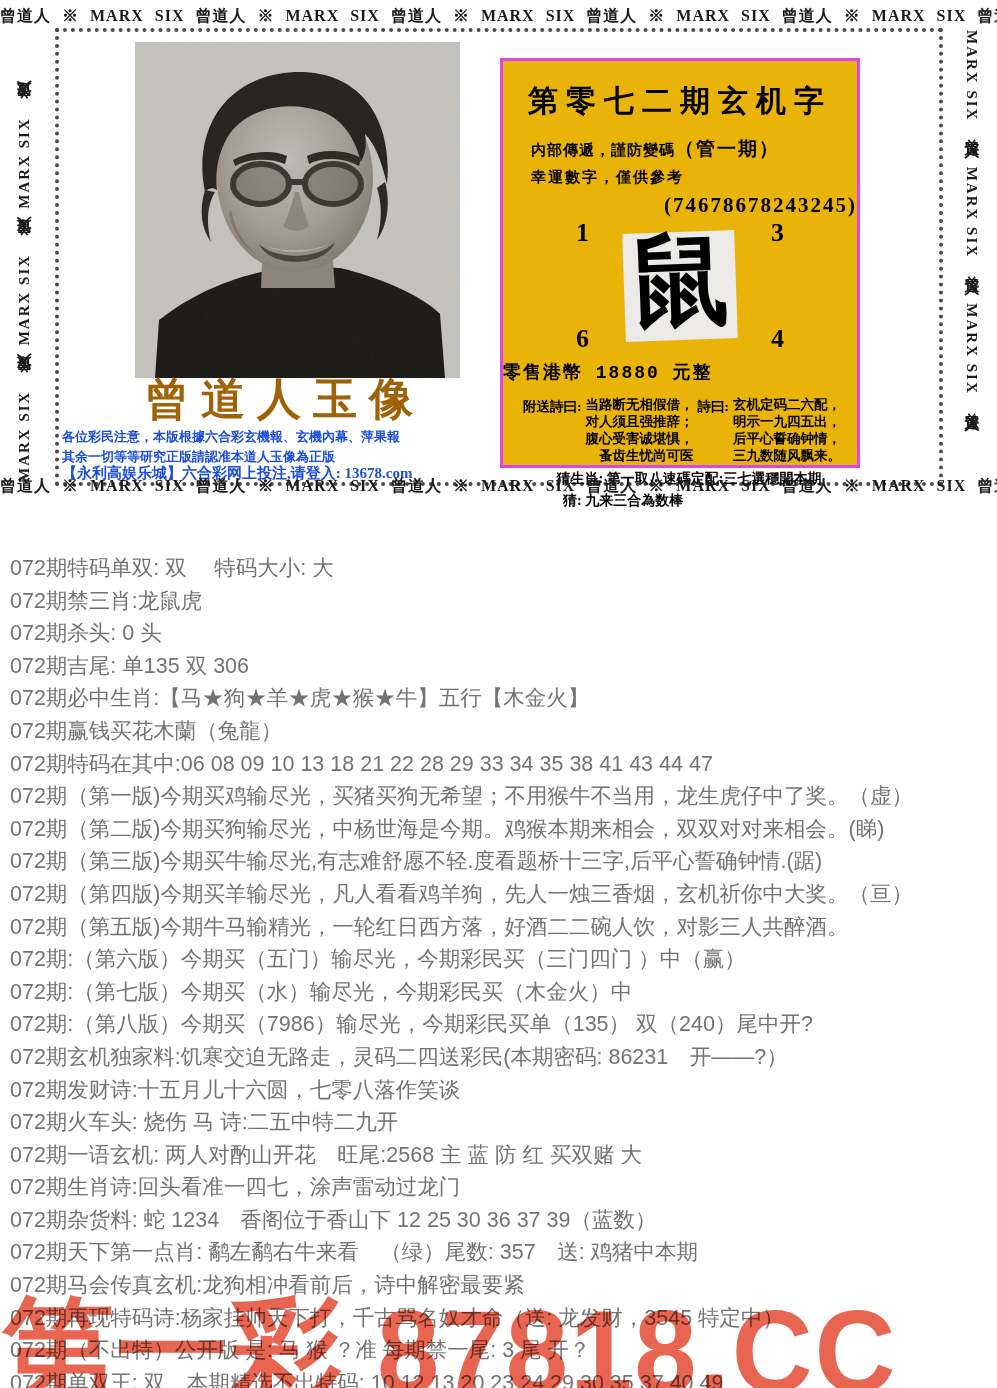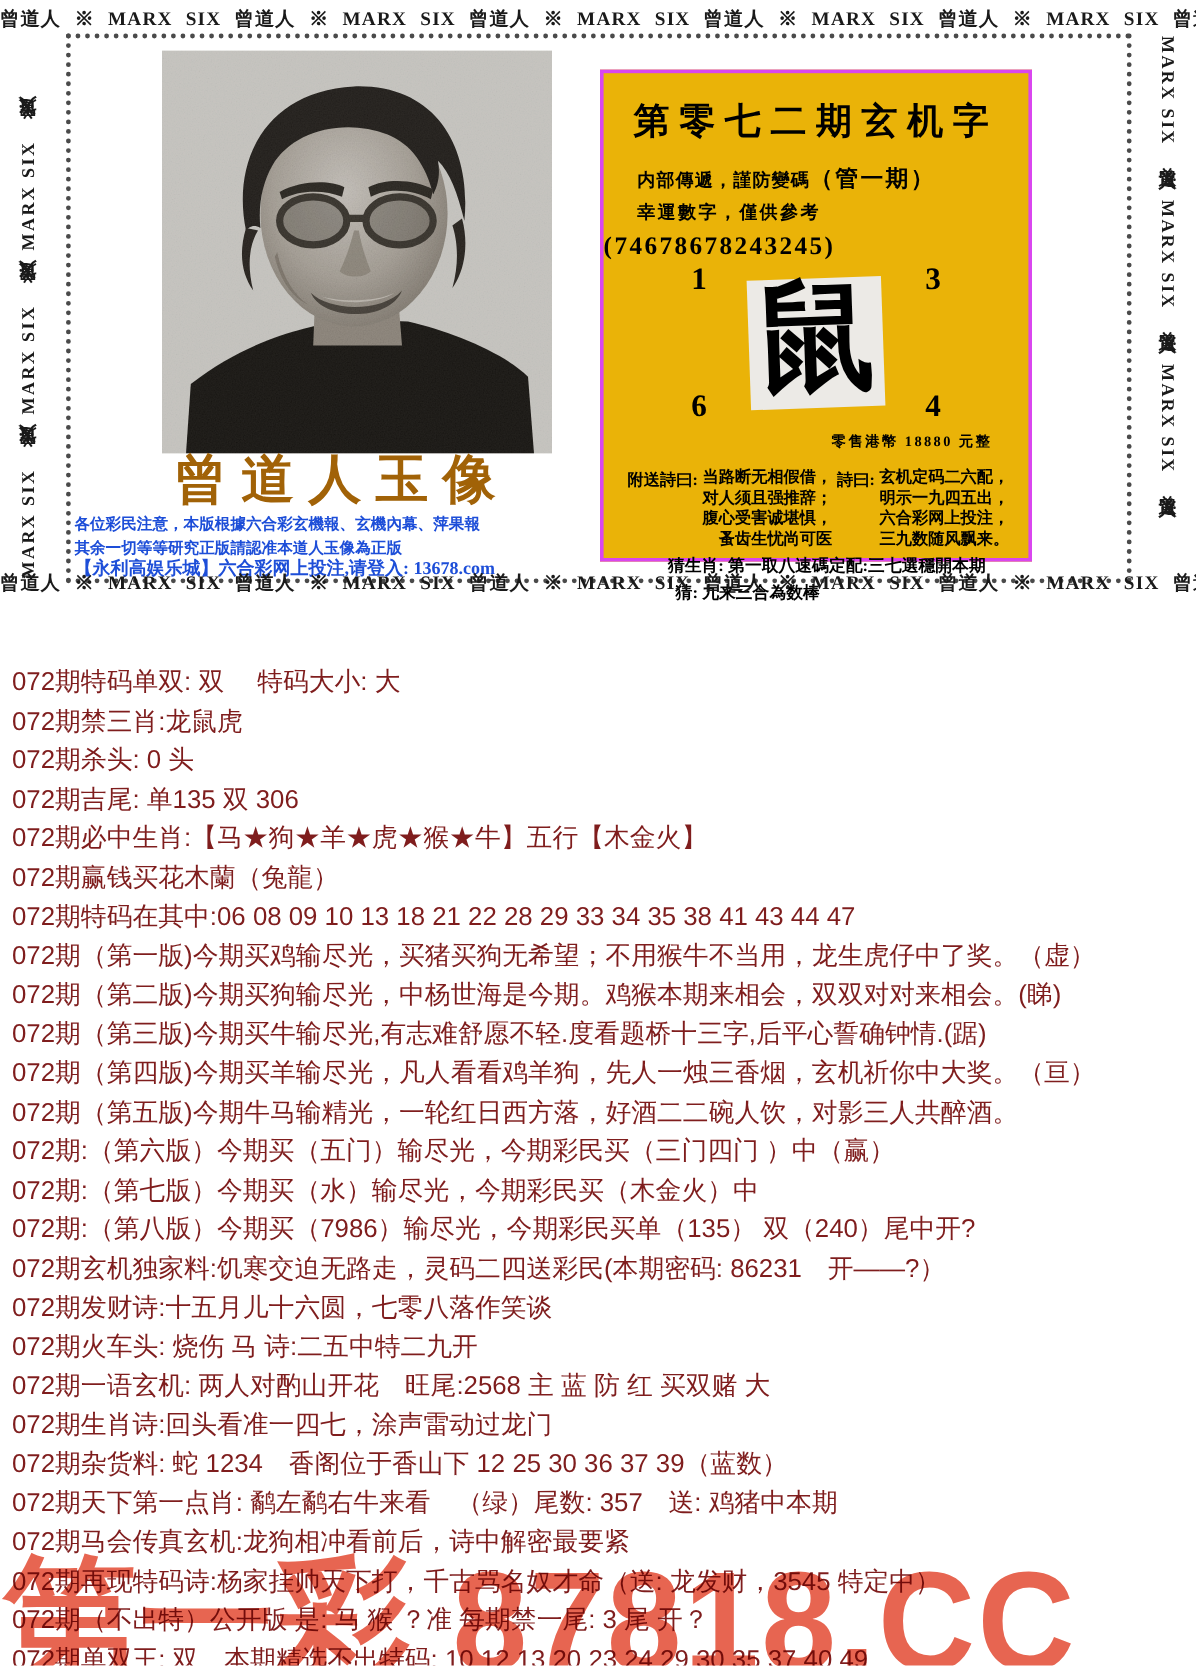--- a/index.html
+++ b/index.html
@@ -56,54 +56,55 @@
     letter-spacing:8px;white-space:nowrap;
   }
   #panel-subrow{
     display:flex;justify-content:flex-start;align-items:baseline;
     margin:14px 18px 0 28px;
   }
   #panel-sub-left{font-size:15px;font-weight:bold;letter-spacing:1px;}
   #panel-sub-right{font-size:19px;font-weight:bold;letter-spacing:2px;}
   #panel-sub2{margin:6px 0 0 28px;font-size:15px;font-weight:bold;letter-spacing:2px;}
   #panel-lucky{
-    margin-top:6px;text-align:left;font-size:21px;font-weight:bold;
+    margin-top:6px;text-align:right;font-size:21px;font-weight:bold;
     letter-spacing:2px;font-family:"Liberation Serif",serif;
   }
   #zodiac-block{position:relative;width:240px;height:128px;margin:4px auto 0 auto;}
   #zodiac-char{
     position:absolute;left:50%;top:50%;transform:translate(-50%,-50%) rotate(-2deg);
     font-size:100px;font-weight:bold;line-height:1;
     background:#eceae6;padding:0 6px 8px 6px;
   }
   .corner-num{
     position:absolute;font-size:26px;font-weight:bold;
     font-family:"Liberation Serif",serif;
   }
   #num-tl{left:16px;top:-4px;}
   #num-tr{right:16px;top:-4px;}
   #num-bl{left:16px;bottom:-4px;}
   #num-br{right:16px;bottom:-4px;}
   #panel-price{
-    margin:10px 30px 0 0;text-align:right;font-size:12px;font-weight:bold;
+    margin:10px 30px 0 0;text-align:left;font-size:18px;font-weight:bold;
     letter-spacing:2px;
+    font-family:Liberation Mono, monospace;
   }
   #poems{display:flex;justify-content:space-between;margin:12px 16px 0 20px;}
   .poem{display:flex;text-align:right;}
   .poem-label{font-size:13.5px;font-weight:bold;white-space:nowrap;margin-right:4px;margin-top:2px;}
   .poem-lines div{font-size:13.5px;font-weight:bold;line-height:17px;white-space:nowrap;}
   #panel-footrow{display:flex;justify-content:center;margin:6px 16px 0 34px;}
   #panel-guess-zodiac,#panel-match{font-size:14px;font-weight:bold;white-space:nowrap;}
   #panel-guess{margin:4px 0 0 60px;font-size:14px;font-weight:bold;}
   
   #body-lines{
     position:absolute;left:10px;top:552px;width:985px;
   }
   .body-line{
-    height:32.6px;line-height:32.6px;font-size:21.5px;color:#7f1d1d;
+    height:32.6px;line-height:32.6px;font-size:21.5px;color:#737373;
     white-space:nowrap;overflow:hidden;font-family:"Liberation Sans",sans-serif;
   }
   
   #watermark{
     position:absolute;left:2px;top:1296px;z-index:5;
     font-size:112px;font-weight:bold;line-height:1;white-space:nowrap;
     font-family:"Liberation Sans",sans-serif;letter-spacing:2px;
     opacity:0.82;mix-blend-mode:multiply;pointer-events:none;
     transform:scaleY(1.05);
   }
@@ -196,21 +197,21 @@
           <div>对人须且强推辞；</div>
           <div>腹心受害诚堪惧，</div>
           <div>蚤齿生忧尚可医</div>
         </div>
     </div>
     <div class="poem">
       <span class="poem-label">詩曰:</span>
       <div class="poem-lines">
           <div>玄机定码二六配，</div>
           <div>明示一九四五出，</div>
-          <div>六合彩网上投注，</div>
+          <div>后平心誓确钟情，</div>
           <div>三九数随风飘来。</div>
         </div>
     </div>
   </div>
   <div id="panel-footrow">
     <span id="panel-guess-zodiac">猜生肖: 第一取八速碼定</span>
     <span id="panel-match">配:三七選穩開本期</span>
   </div>
   <div id="panel-guess">猜: 九来三合為数棒</div>
 </div>

